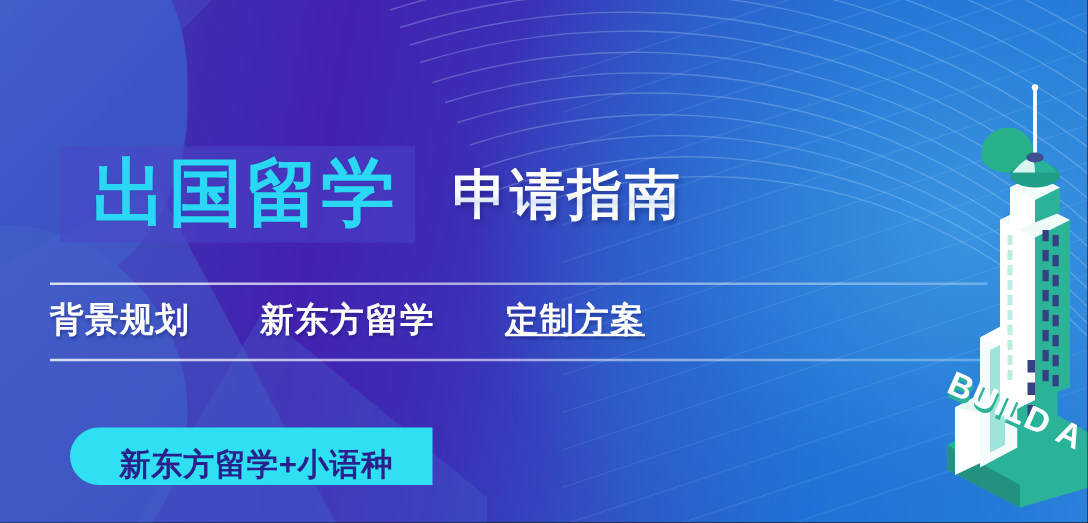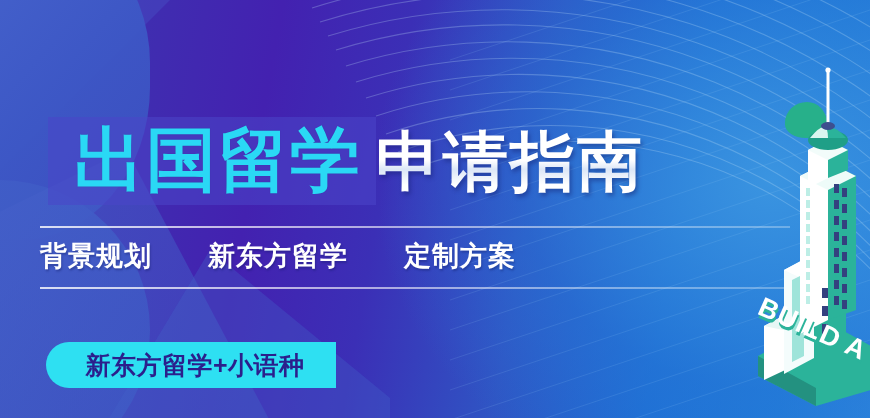--- a/index.html
+++ b/index.html
@@ -84,35 +84,35 @@
     align-items:center;
   }
   .headline-box{
     background:rgba(74,70,200,.55);
     padding:8px 14px 10px 26px;
     display:flex;
     align-items:center;
   }
   .title-cyan{
     color:#2ad8f5;
-    font-size:70px;
+    font-size:59px;
     font-weight:bold;
     letter-spacing:2px;
     line-height:1;
     white-space:nowrap;
     text-shadow:0 0 1px rgba(0,0,0,.18);
     text-align:center;
   }
   .title-white{
-    font-size:65px;
+    font-size:44px;
     font-weight:bold;
     letter-spacing:2px;
     line-height:1;
     white-space:nowrap;
-    margin-left:0;
+    margin-left:30px;
     background:linear-gradient(180deg,#ffffff 0%,#ffffff 48%,#dbe6f6 62%,#ffffff 86%);
     -webkit-background-clip:text;
     background-clip:text;
     color:transparent;
     filter:drop-shadow(2px 3px 2px rgba(20,30,110,.45));
   }
 
   
   .divider{
     position:absolute;
@@ -132,31 +132,31 @@
   }
   .subitem{
     color:#ffffff;
     font-size:27px;
     font-weight:bold;
     letter-spacing:1px;
     white-space:nowrap;
     text-shadow:1px 2px 2px rgba(18,28,100,.35);
     margin-right:56px;
   }
-  .subitem:last-child{margin-right:0;}
+  .subitem:last-child{margin-right:0;text-decoration:underline;}
 
   
   .pill{
     position:absolute;
-    left:46px; top:342px;
+    left:56px; top:342px;
     width:290px; height:46px;
     background:#2ee0f2;
     border-radius:23px 0 0 23px;
     display:flex;
-    align-items:center;
+    align-items:flex-end;
     justify-content:center;
     padding-left:8px;
   }
   .pill-label{
     color:#2b1f8c;
     font-size:25px;
     font-weight:bold;
     letter-spacing:.5px;
     white-space:nowrap;
   }

